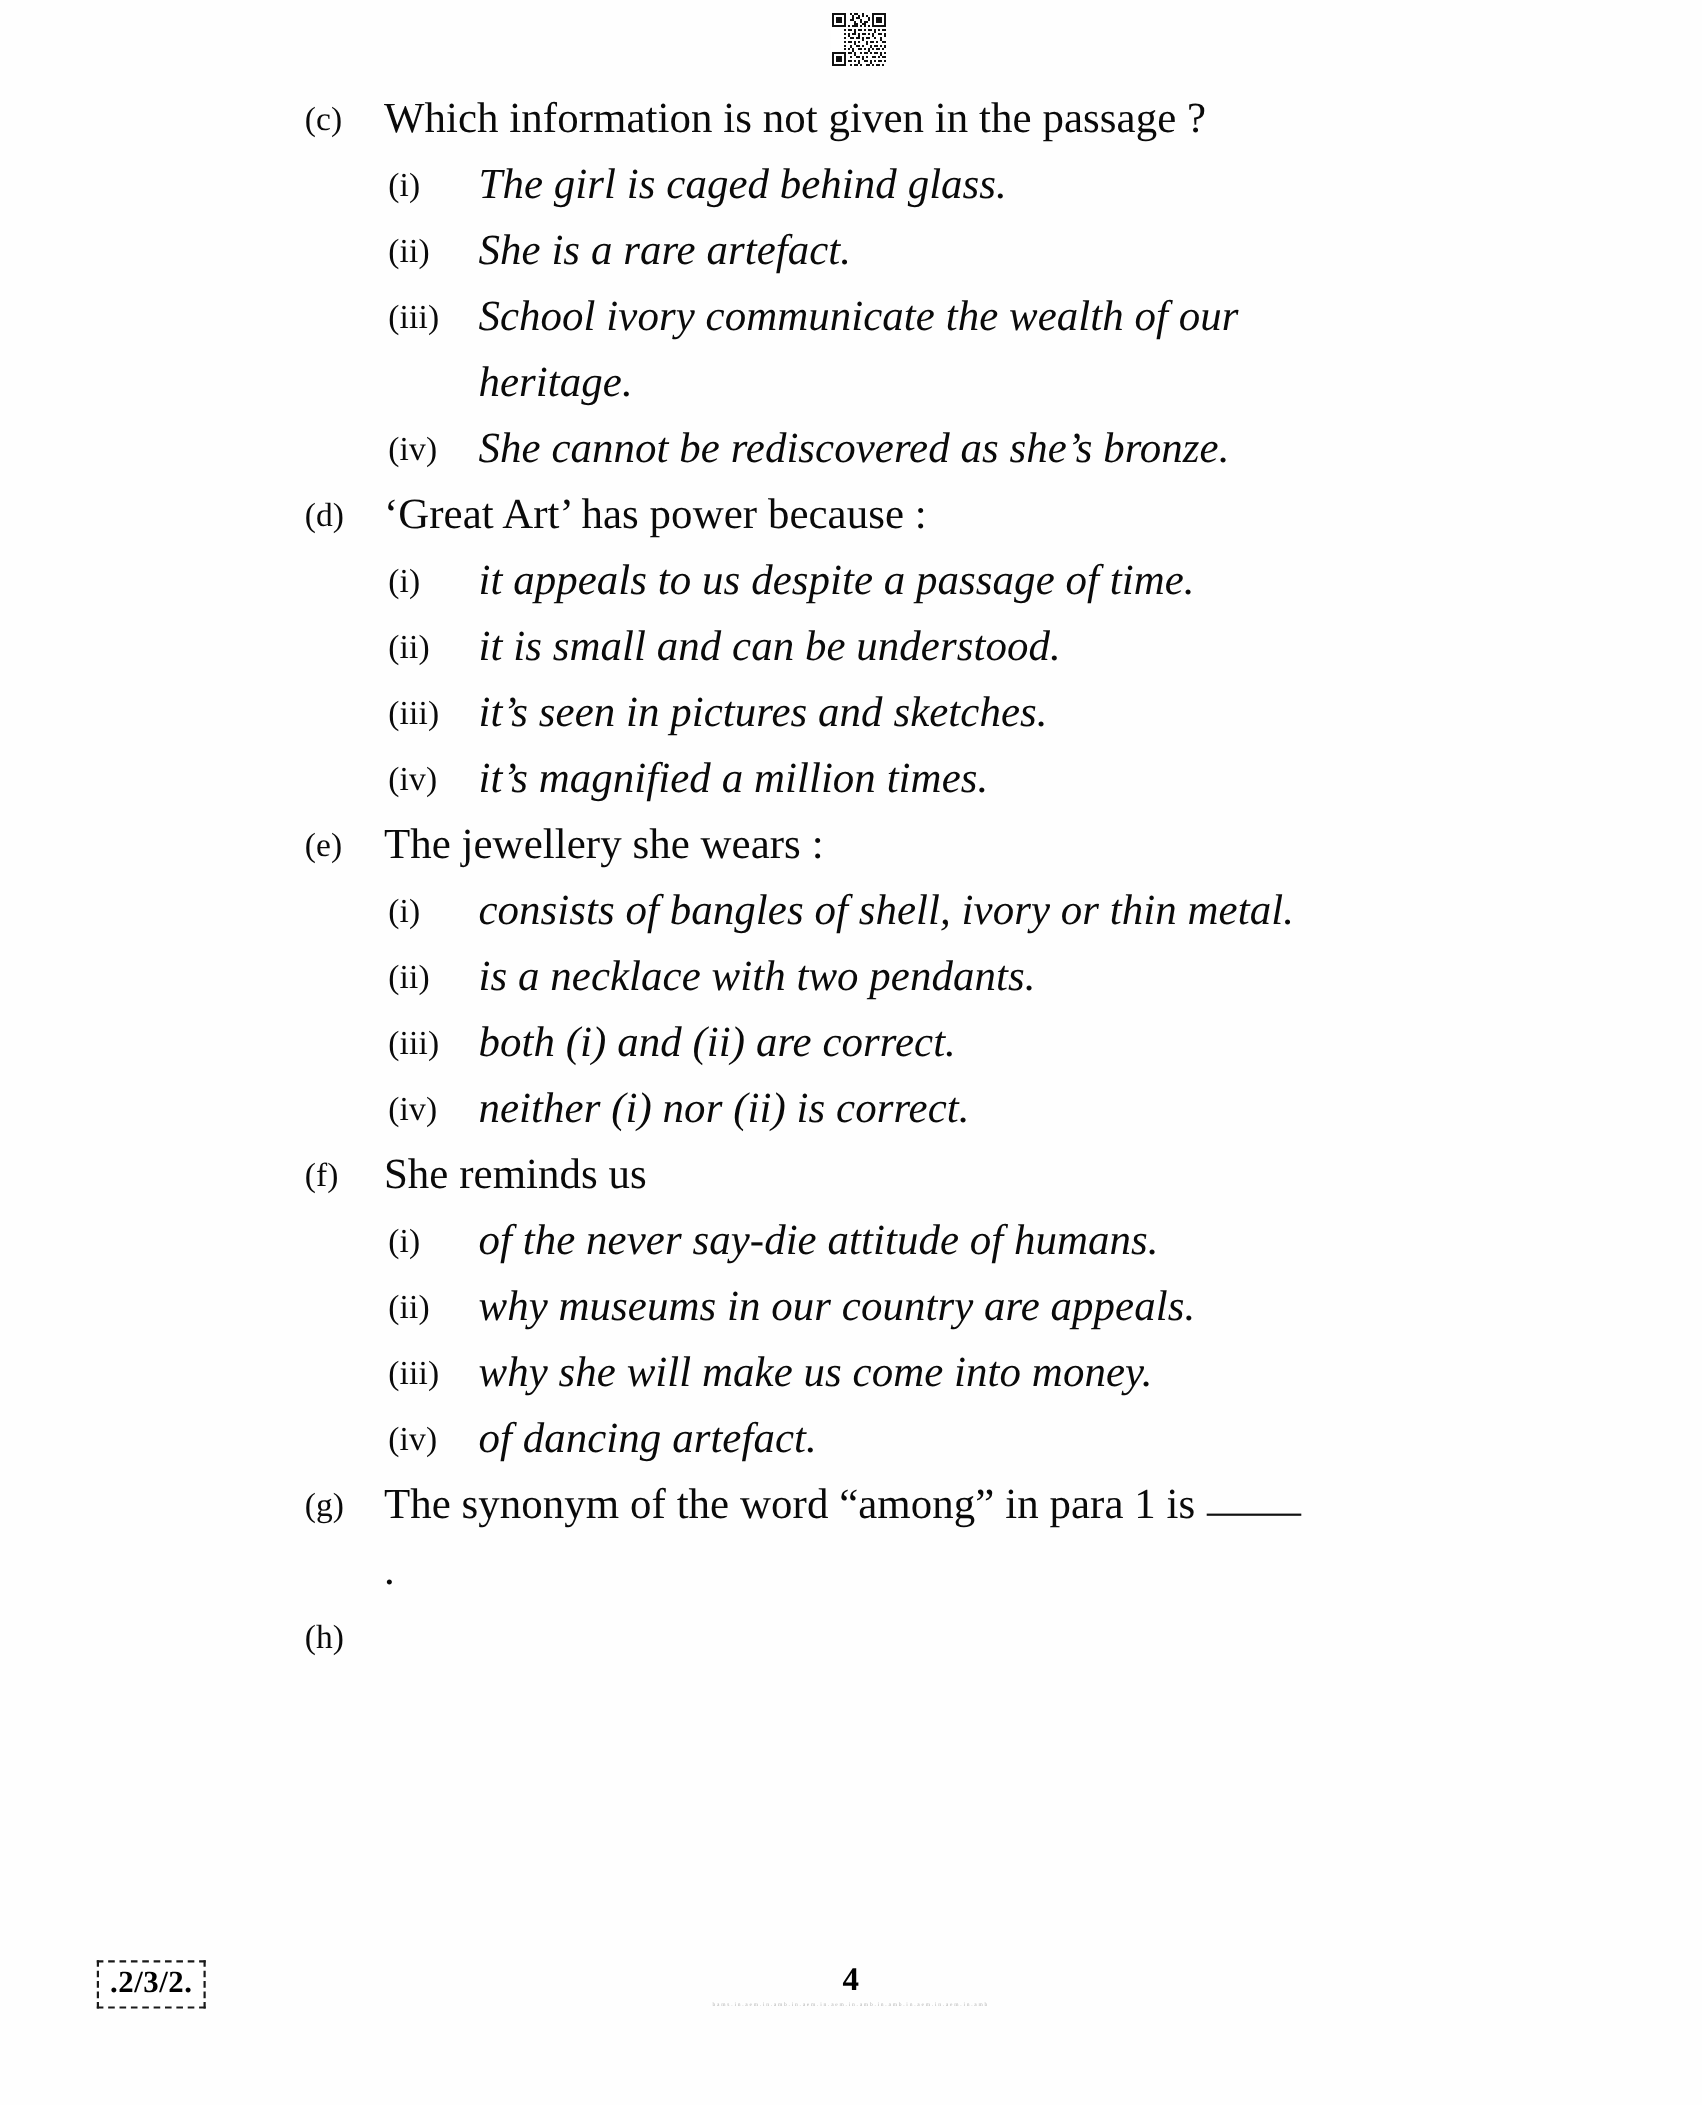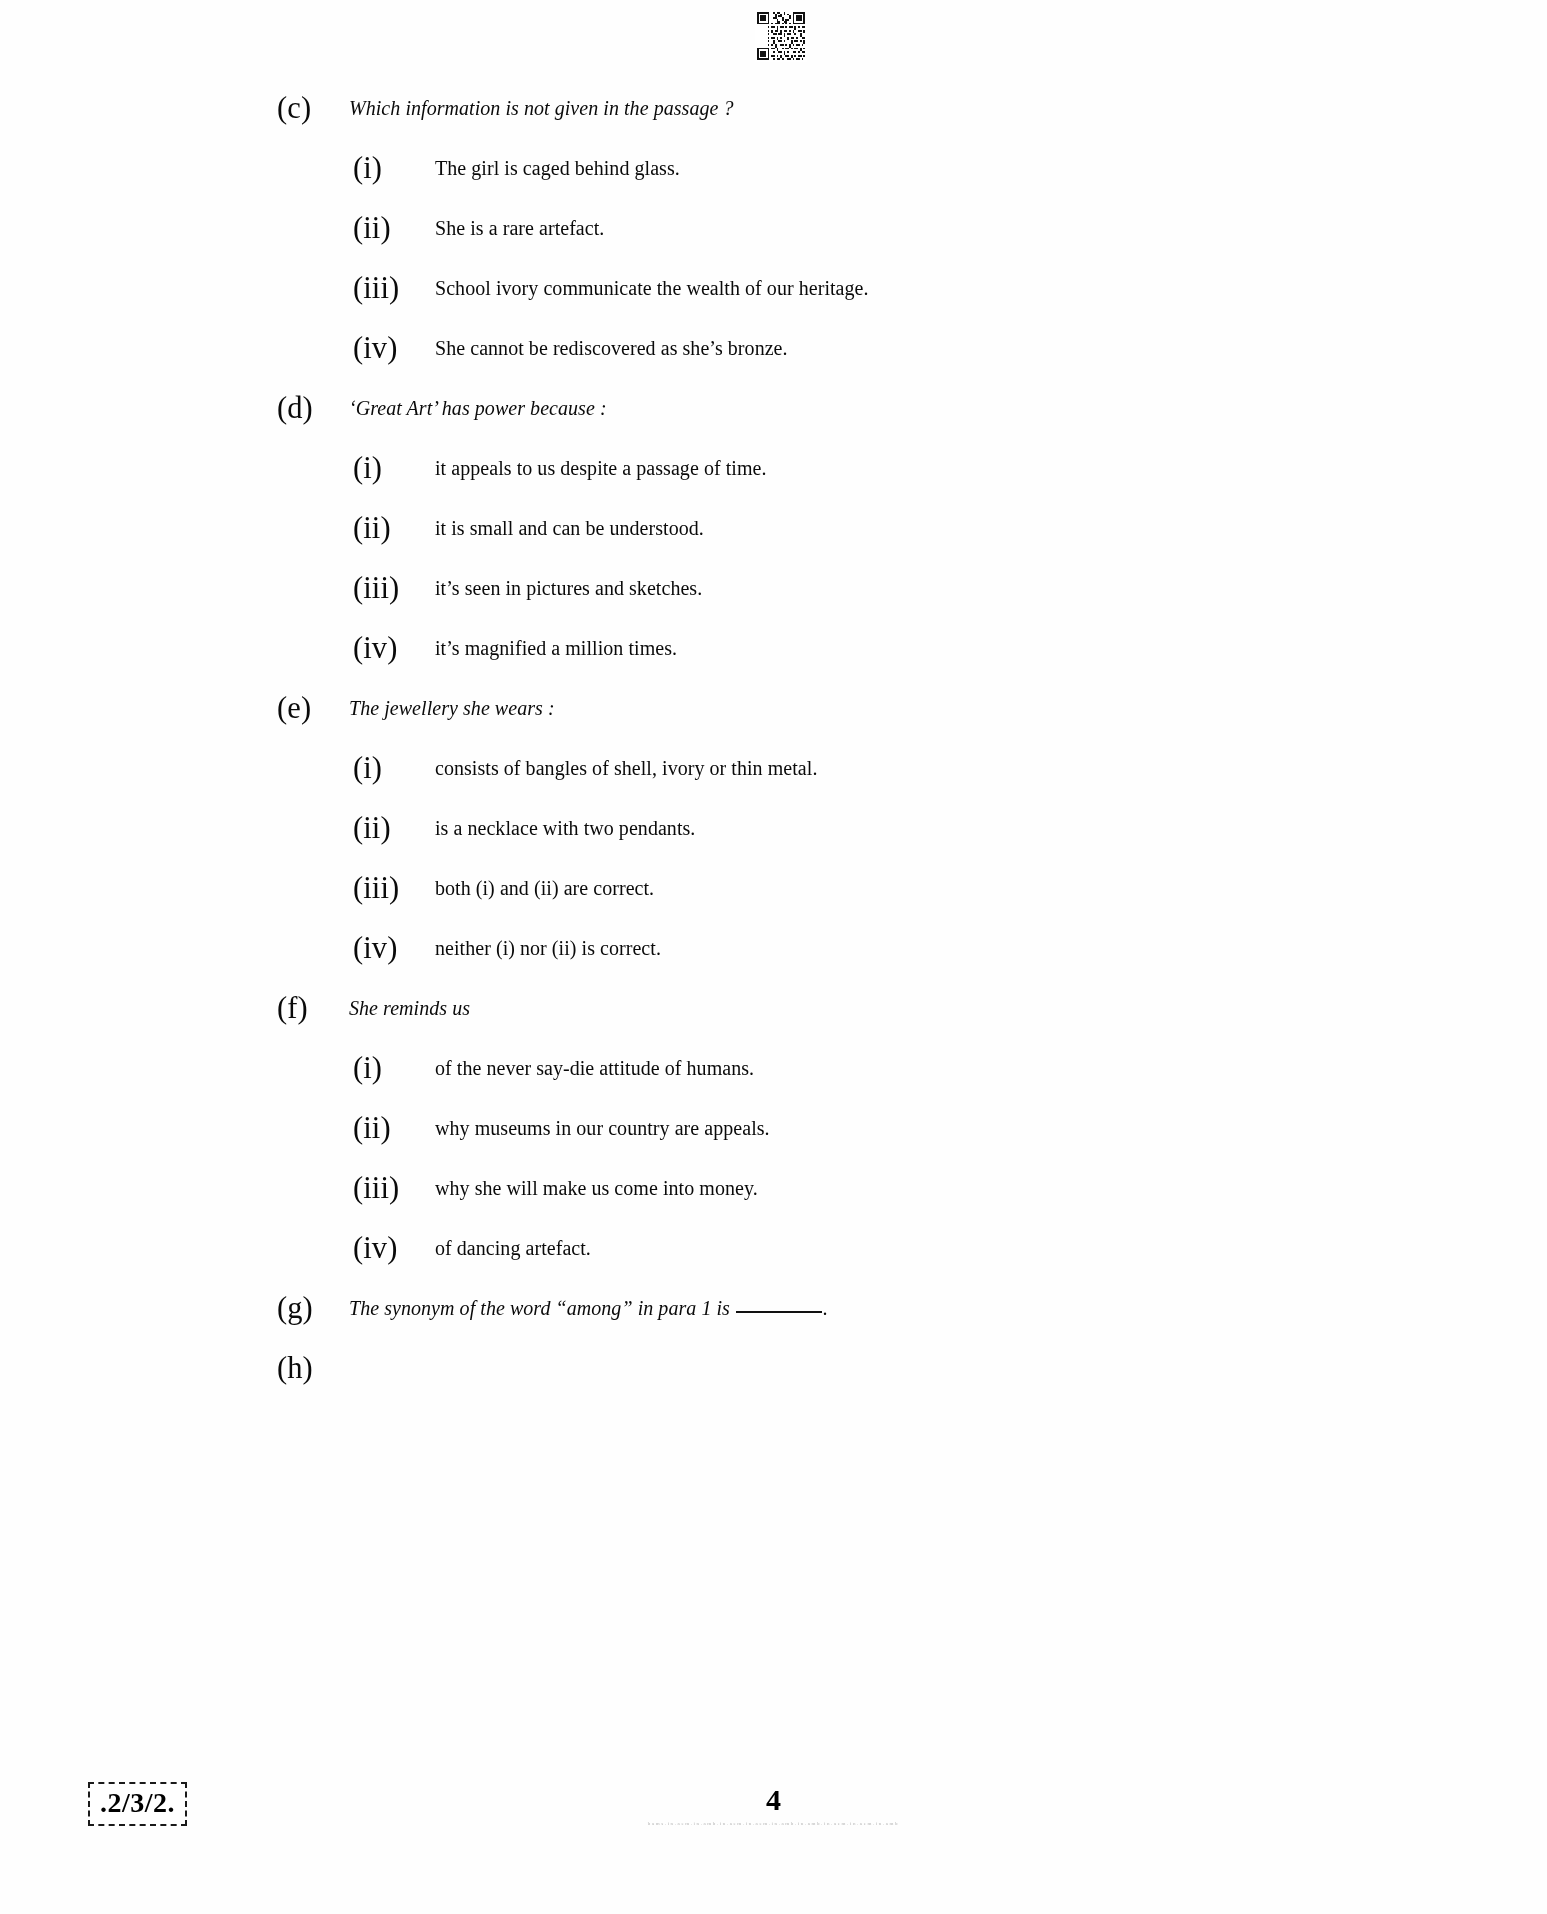--- a/index.html
+++ b/index.html
@@ -53,25 +53,24 @@
   .q-label {
     width: 72px;
     margin-left: 277px;
     flex: 0 0 72px;
     font-size: 30.5px;
     line-height: 60px;
     letter-spacing: .1px;
   }
   .q-text {
     flex: 1 1 auto;
-    font-size: 20px;
+    font-size: 39px;
     line-height: 60px;
     max-width: 840px;
     letter-spacing: .05px;
-    font-style: italic;
   }
   .q-text .blank-line {
     display: inline-block;
     width: 86px;
     border-bottom: 2.5px solid #111;
     vertical-align: 2px;
     margin: 0 1px;
   }
 
   
@@ -83,24 +82,25 @@
   .opt-label {
     flex: 0 0 82px;
     width: 82px;
     margin-left: 353px;
     font-size: 30.5px;
     line-height: 60px;
     letter-spacing: .1px;
   }
   .opt-text {
     flex: 1 1 auto;
-    font-size: 20px;
+    font-size: 39px;
     line-height: 60px;
     max-width: 800px;
     letter-spacing: .05px;
+    font-style: italic;
   }
 
   
   .q-group { margin-bottom: 0; }
   .q-group .q-row { margin-bottom: 0; }
 
   
   .footer {
     position: absolute;
     left: 0;

